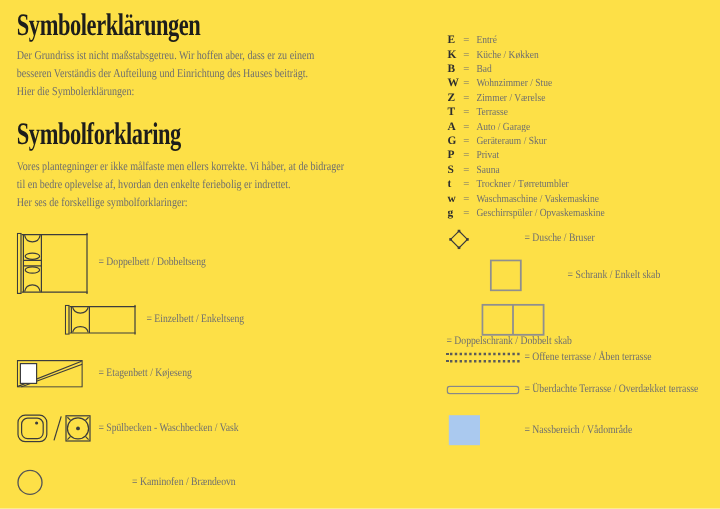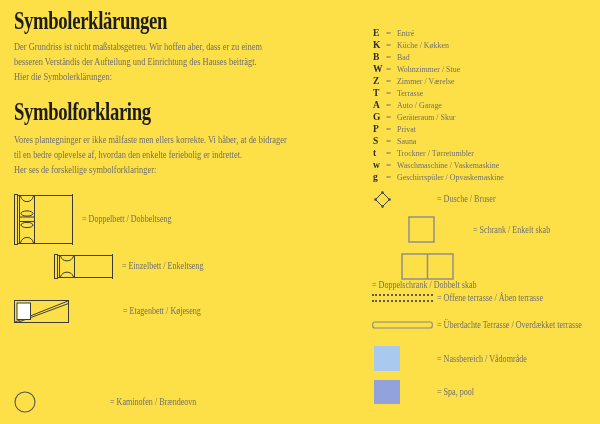--- a/index.html
+++ b/index.html
@@ -151,32 +151,50 @@
         <line x1="58.5" y1="0" x2="58.5" y2="25" class="stroke"></line>
         <line x1="5.5" y1="1.5" x2="5.5" y2="23.5" class="stroke"></line>
         <line x1="20.5" y1="1.5" x2="20.5" y2="23.5" class="stroke"></line>
         <path d="M6.5,2 C8,8.5 18,8.5 19.5,2" class="stroke"></path>
         <path d="M6.5,23 C8,16.5 18,16.5 19.5,23" class="stroke"></path>
       </svg>
     </span>
     <span class="slabel">= Einzelbett / Enkeltseng</span>
   </div>
 
-  <div class="srow leftcol" style="top:299px;height:24px;gap:41px;">
+  <div class="srow leftcol" style="top:299px;height:24px;">
     <span class="sym">
       <svg width="55" height="23" viewBox="0 0 55 23">
         <rect x="0.5" y="0.5" width="54" height="22" class="stroke"></rect>
         <line x1="1" y1="22" x2="54" y2="1" class="stroke"></line>
         <line x1="3.5" y1="22.5" x2="54.5" y2="3.5" class="stroke"></line>
         <rect x="3" y="3" width="13.5" height="16.5" fill="#fff" stroke="#3c3c3c"></rect>
       </svg>
     </span>
     <span class="slabel">= Etagenbett / Køjeseng</span>
   </div>
 
+  <div class="srow leftcol" style="top:345px;height:24px;">
+    <span class="sym">
+      <svg width="62" height="24" viewBox="0 0 62 24">
+        <rect x="1" y="1" width="24" height="22" rx="6" class="stroke"></rect>
+        <rect x="4" y="3.5" width="18" height="17" rx="5" class="stroke"></rect>
+        <circle cx="16.5" cy="7.5" r="1.3" fill="#3c3c3c"></circle>
+        <line x1="31" y1="22" x2="37" y2="2" class="stroke" stroke-width="1.2"></line>
+        <rect x="41" y="1.5" width="20" height="21" class="stroke"></rect>
+        <circle cx="51" cy="12" r="8.8" class="stroke"></circle>
+        <circle cx="51" cy="12" r="1.6" fill="#3c3c3c"></circle>
+        <line x1="42.2" y1="2.7" x2="44.8" y2="5.3" class="stroke"></line>
+        <line x1="59.8" y1="2.7" x2="57.2" y2="5.3" class="stroke"></line>
+        <line x1="42.2" y1="21.3" x2="44.8" y2="18.7" class="stroke"></line>
+        <line x1="59.8" y1="21.3" x2="57.2" y2="18.7" class="stroke"></line>
+      </svg>
+    </span>
+    <span class="slabel">= Spülbecken - Waschbecken / Vask</span>
+  </div>
 
   <div class="srow leftcol" style="top:391px;height:22px;gap:28px;">
     <span class="sym">
       <svg width="22" height="22" viewBox="0 0 22 22">
         <circle cx="11" cy="11" r="10" fill="none" stroke="#555" stroke-width="1.1"></circle>
       </svg>
     </span>
     <span class="slabel">= Kaminofen / Brændeovn</span>
   </div>
 
@@ -228,20 +246,14 @@
     <span class="slabel">= Überdachte Terrasse / Overdækket terrasse</span>
   </div>
 
   <div class="srow rightcol" style="top:346px;height:25px;">
     <span class="sym">
         <span class="swatch" style="margin-left: 2px; background-color: rgb(170, 201, 239);"></span>
       </span>
     <span class="slabel">= Nassbereich / Vådområde</span>
   </div>
 
-  <div class="srow rightcol" style="top:380px;height:24px;">
-    <span class="sym">
-        <span class="swatch" style="margin-left: 2px; height: 24px; background-color: rgb(146, 162, 218);"></span>
-      </span>
-    <span class="slabel">= Spa, pool</span>
-  </div>
 
 </div>
 
 </body></html>

